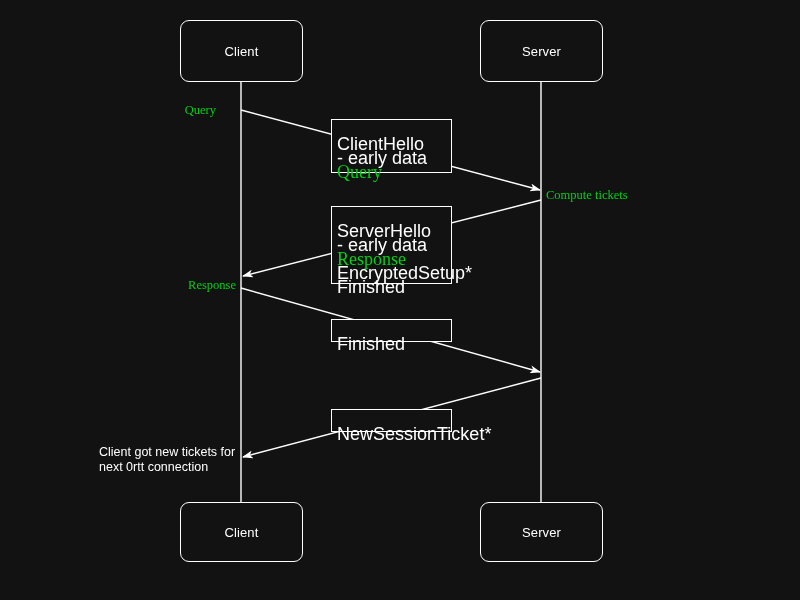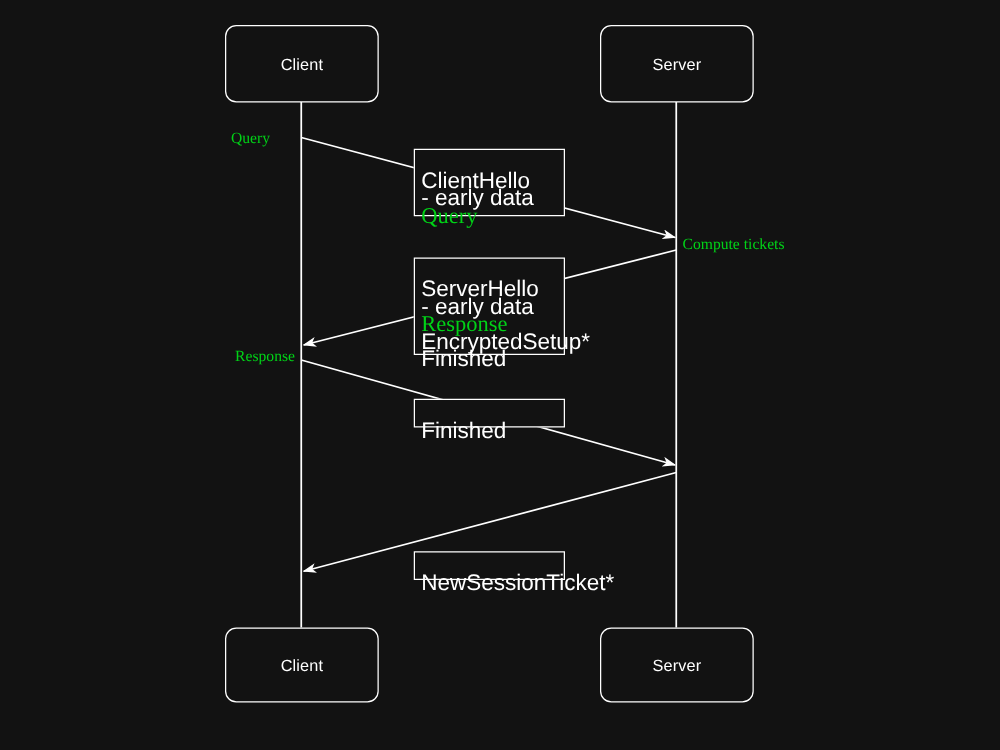--- a/index.html
+++ b/index.html
@@ -101,36 +101,40 @@
   </div>
 
   <div class="note green" style="left:546px; top:188px;">
     <span>Compute tickets</span>
   </div>
 
   <div class="note green right-align" style="left:120px; top:278px; width:116px;">
     <span>Response</span>
   </div>
 
+  <div class="note" style="left:99px; top:445px;">
+    <span>Client got new tickets for</span><br>
+    <span>next 0rtt connection</span>
+  </div>
 
   <div class="msg-box" style="left:331px; top:119px; width:121px; height:54px;">
     <span class="ln">ClientHello</span>
     <span class="ln">- early data</span>
     <span class="ln green">Query</span>
   </div>
 
   <div class="msg-box" style="left:331px; top:206px; width:121px; height:78px;">
     <span class="ln">ServerHello</span>
     <span class="ln">- early data</span>
     <span class="ln green">Response</span>
     <span class="ln">EncryptedSetup*</span>
     <span class="ln">Finished</span>
   </div>
 
   <div class="msg-box" style="left:331px; top:319px; width:121px; height:22px;">
     <span class="ln">Finished</span>
   </div>
 
-  <div class="msg-box" style="left:331px; top:409px; width:121px; height:22px;margin-top:32px;">
+  <div class="msg-box" style="left:331px; top:409px; width:121px; height:22px;">
     <span class="ln">NewSessionTicket*</span>
   </div>
 
 </div>
 
 </body></html>

